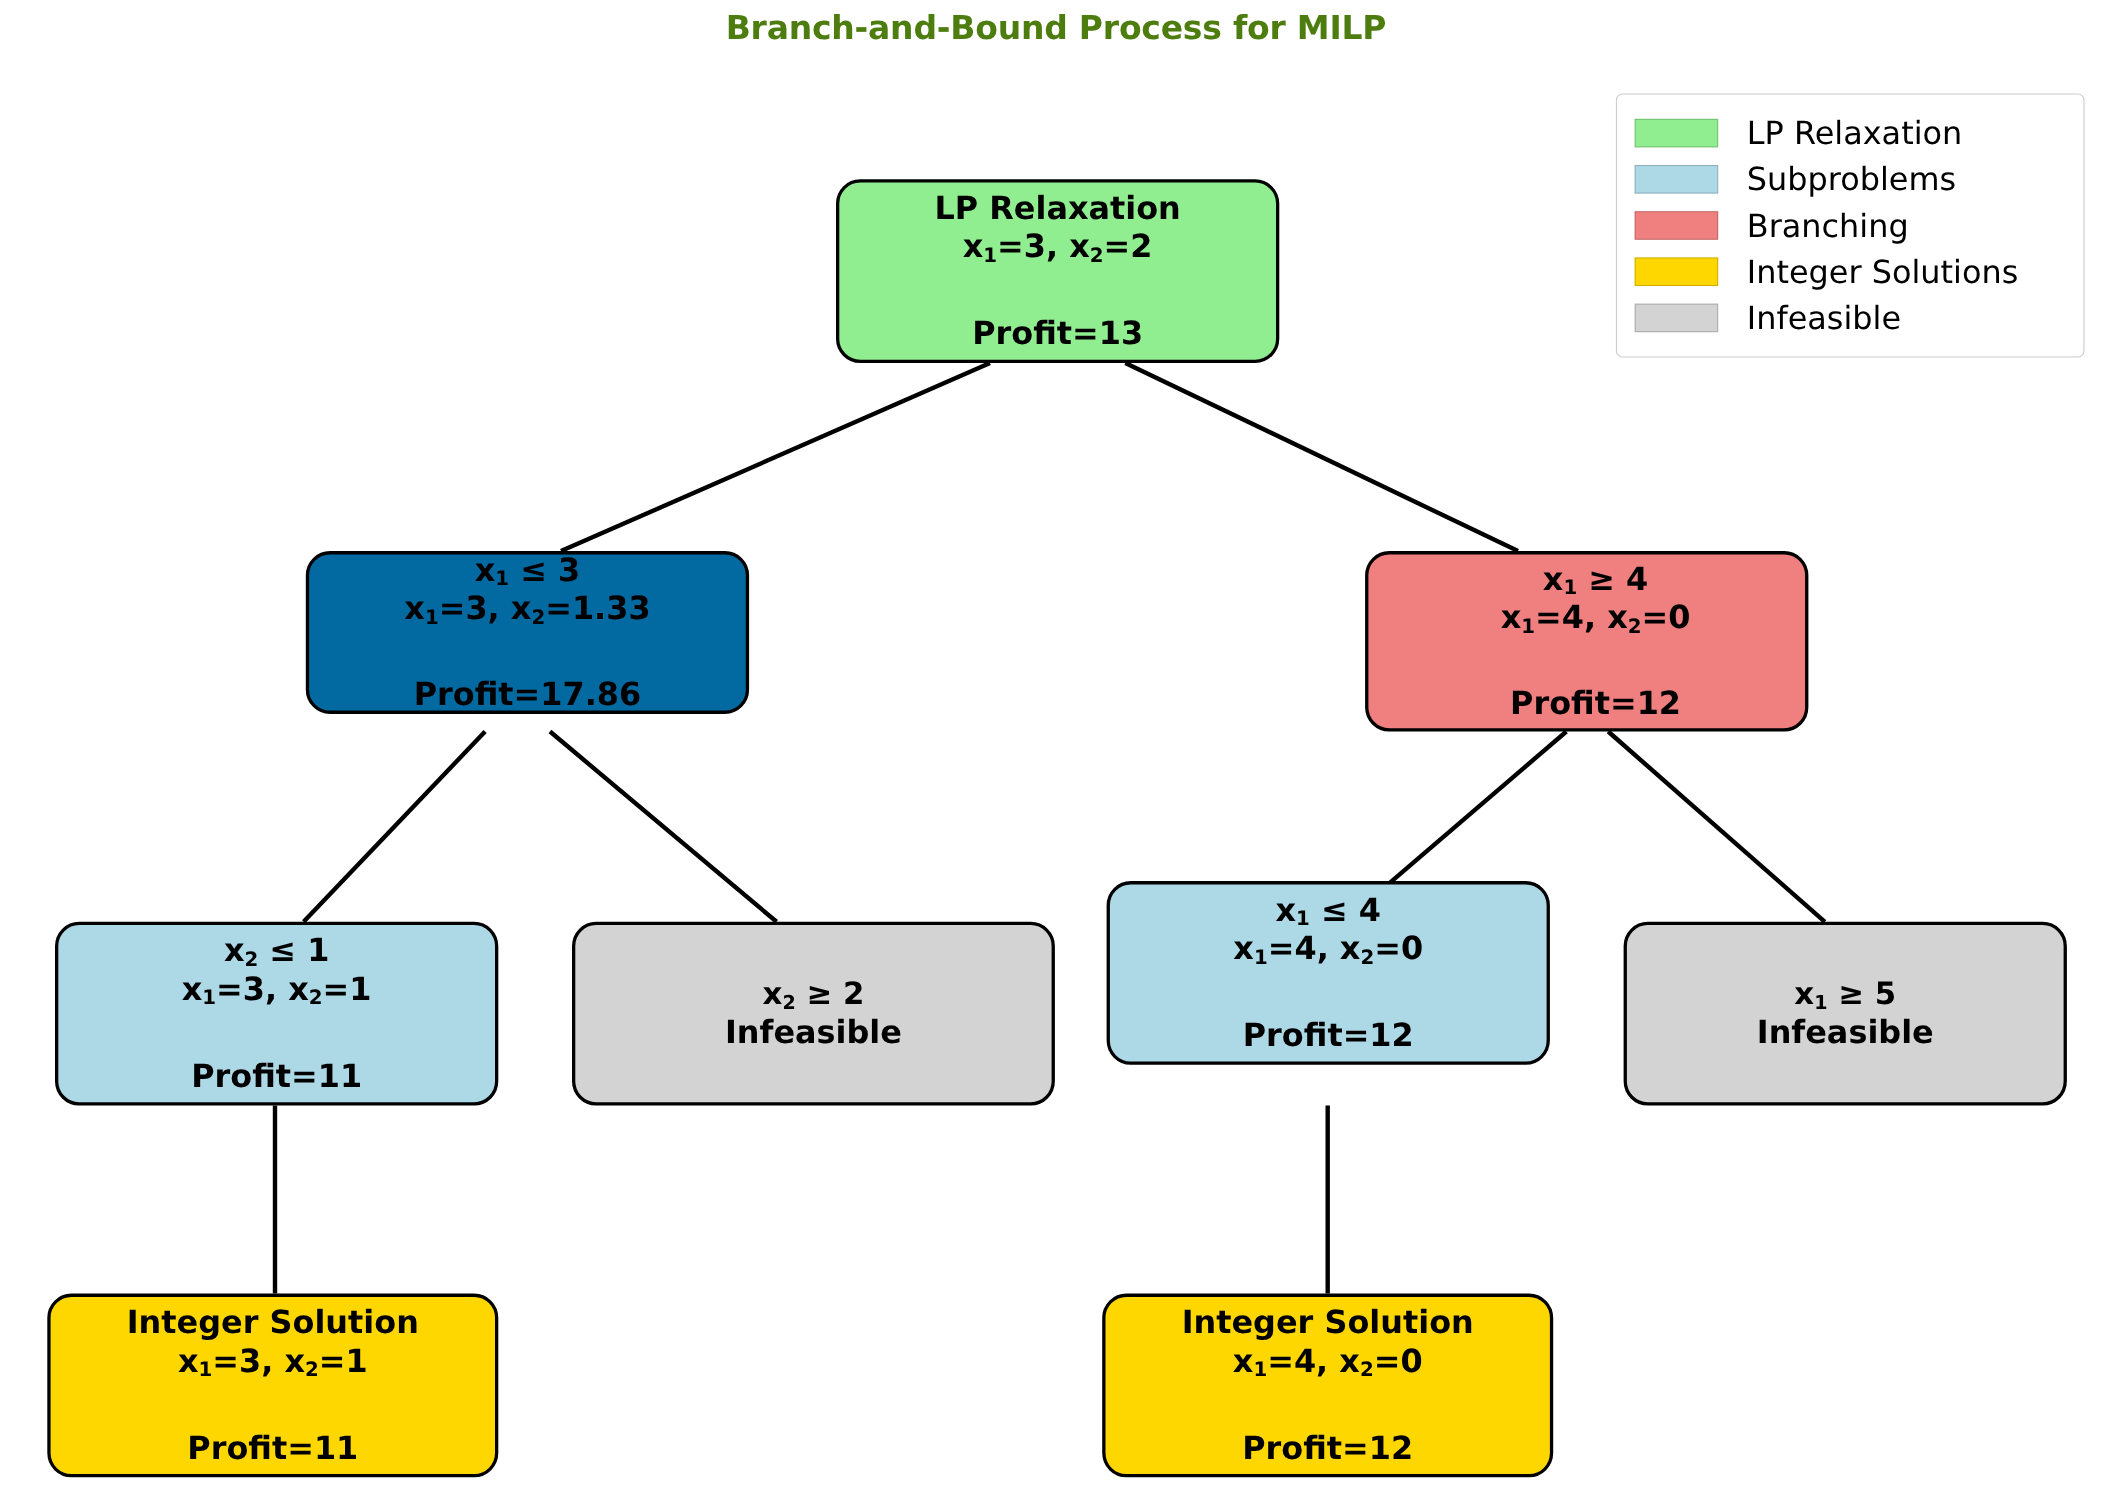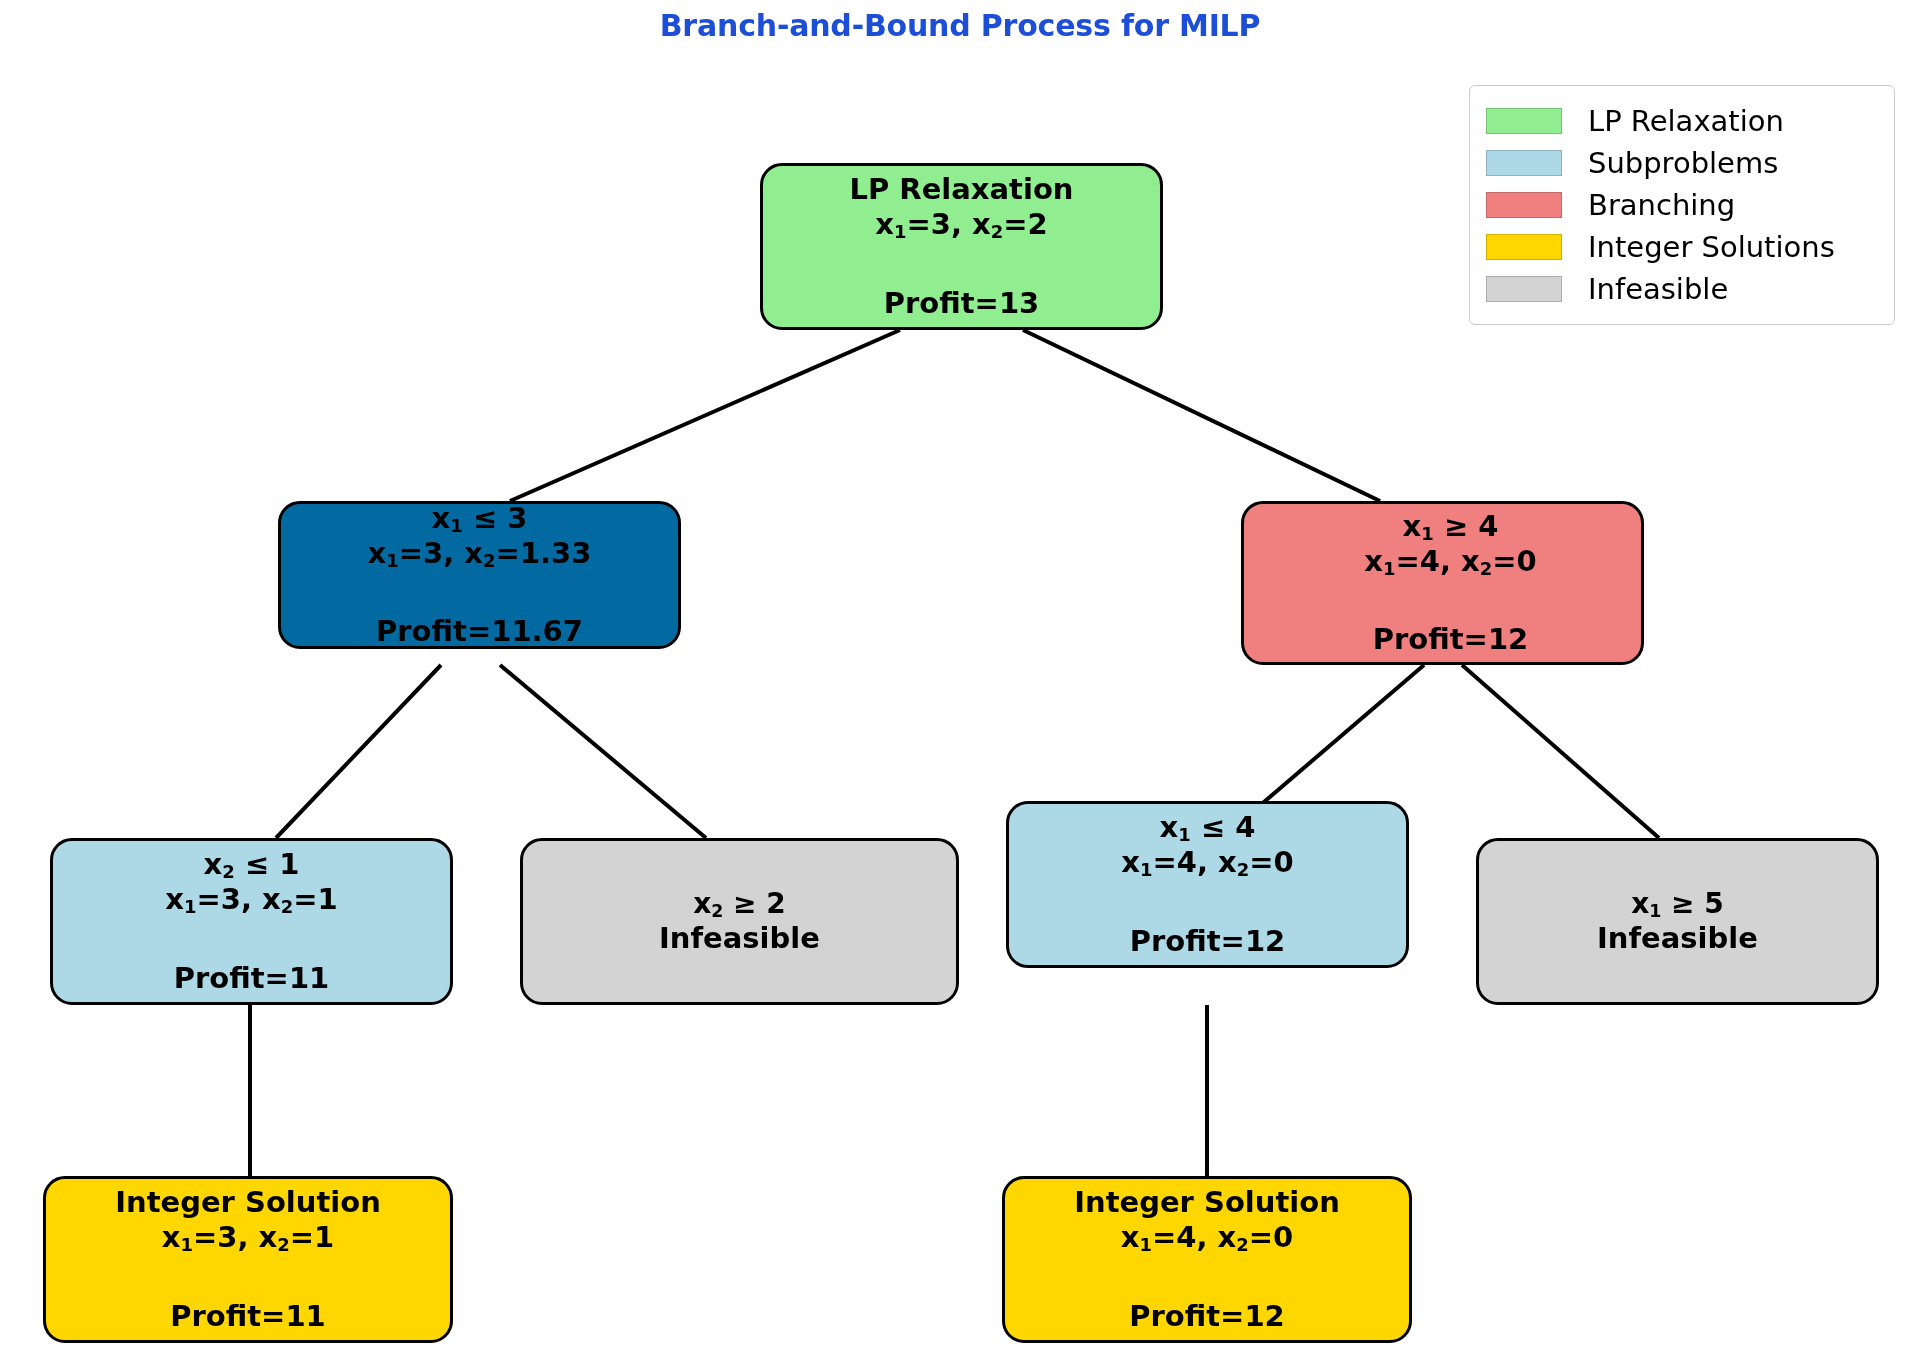--- a/index.html
+++ b/index.html
@@ -17,21 +17,21 @@
   }
   #title {
     position: absolute;
     left: 0;
     top: 8px;
     width: 1920px;
     text-align: center;
     font-family: "DejaVu Sans", sans-serif;
     font-weight: bold;
     font-size: 30px;
-    color: #1d4ed8;
+    color: #4d7c0f;
     letter-spacing: -0.2px;
   }
   #edges {
     position: absolute;
     left: 0;
     top: 0;
     width: 1920px;
     height: 1355px;
   }
   .node {
@@ -120,21 +120,21 @@
 
   <div class="node" style="left:760px; top:163px; width:403px; height:167px; background:#90EE90;">
     <span class="ln ln1">LP Relaxation</span>
     <span class="ln ln2">x<sub>1</sub>=3, x<sub>2</sub>=2</span>
     <span class="ln ln3">Profit=13</span>
   </div>
 
   <div class="node" style="left:278px; top:501px; width:403px; height:148px; background:#0369a1;">
     <span class="ln ln1">x<sub>1</sub> ≤ 3</span>
     <span class="ln ln2">x<sub>1</sub>=3, x<sub>2</sub>=1.33</span>
-    <span class="ln ln3">Profit=11.67</span>
+    <span class="ln ln3">Profit=17.86</span>
   </div>
 
   <div class="node" style="left:1241px; top:501px; width:403px; height:164px; background:#F08080;padding-left:16px;">
     <span class="ln ln1">x<sub>1</sub> ≥ 4</span>
     <span class="ln ln2">x<sub>1</sub>=4, x<sub>2</sub>=0</span>
     <span class="ln ln3">Profit=12</span>
   </div>
 
   <div class="node" style="left:50px; top:838px; width:403px; height:167px; background:#ADD8E6;">
     <span class="ln ln1">x<sub>2</sub> ≤ 1</span>

